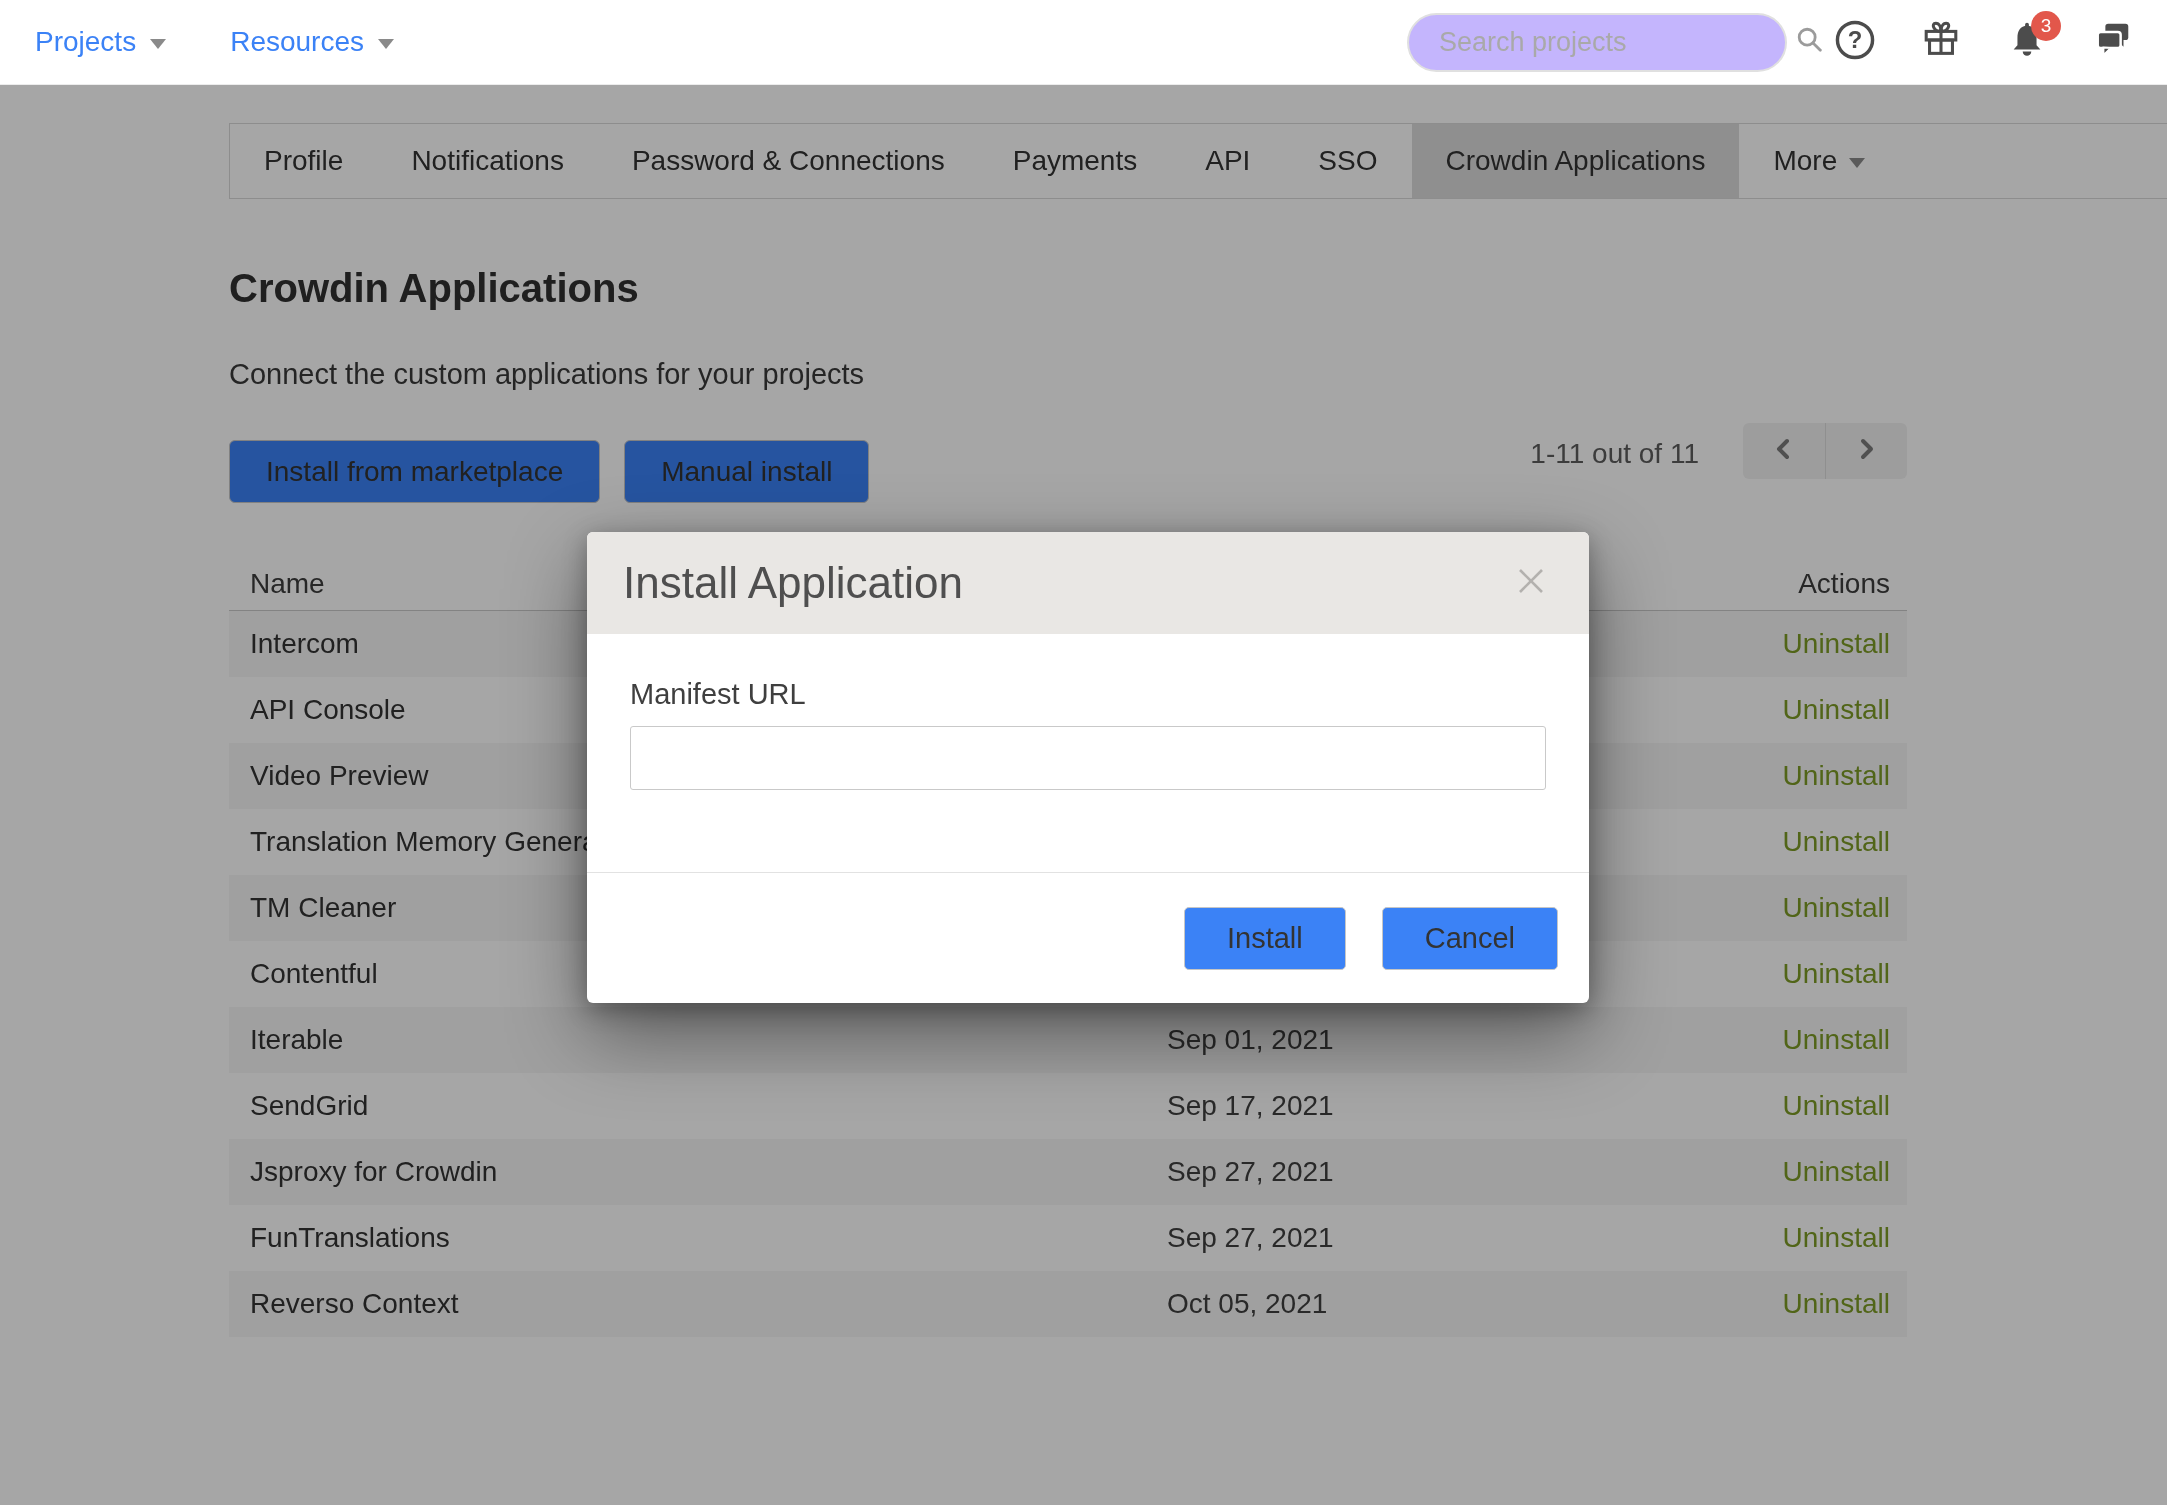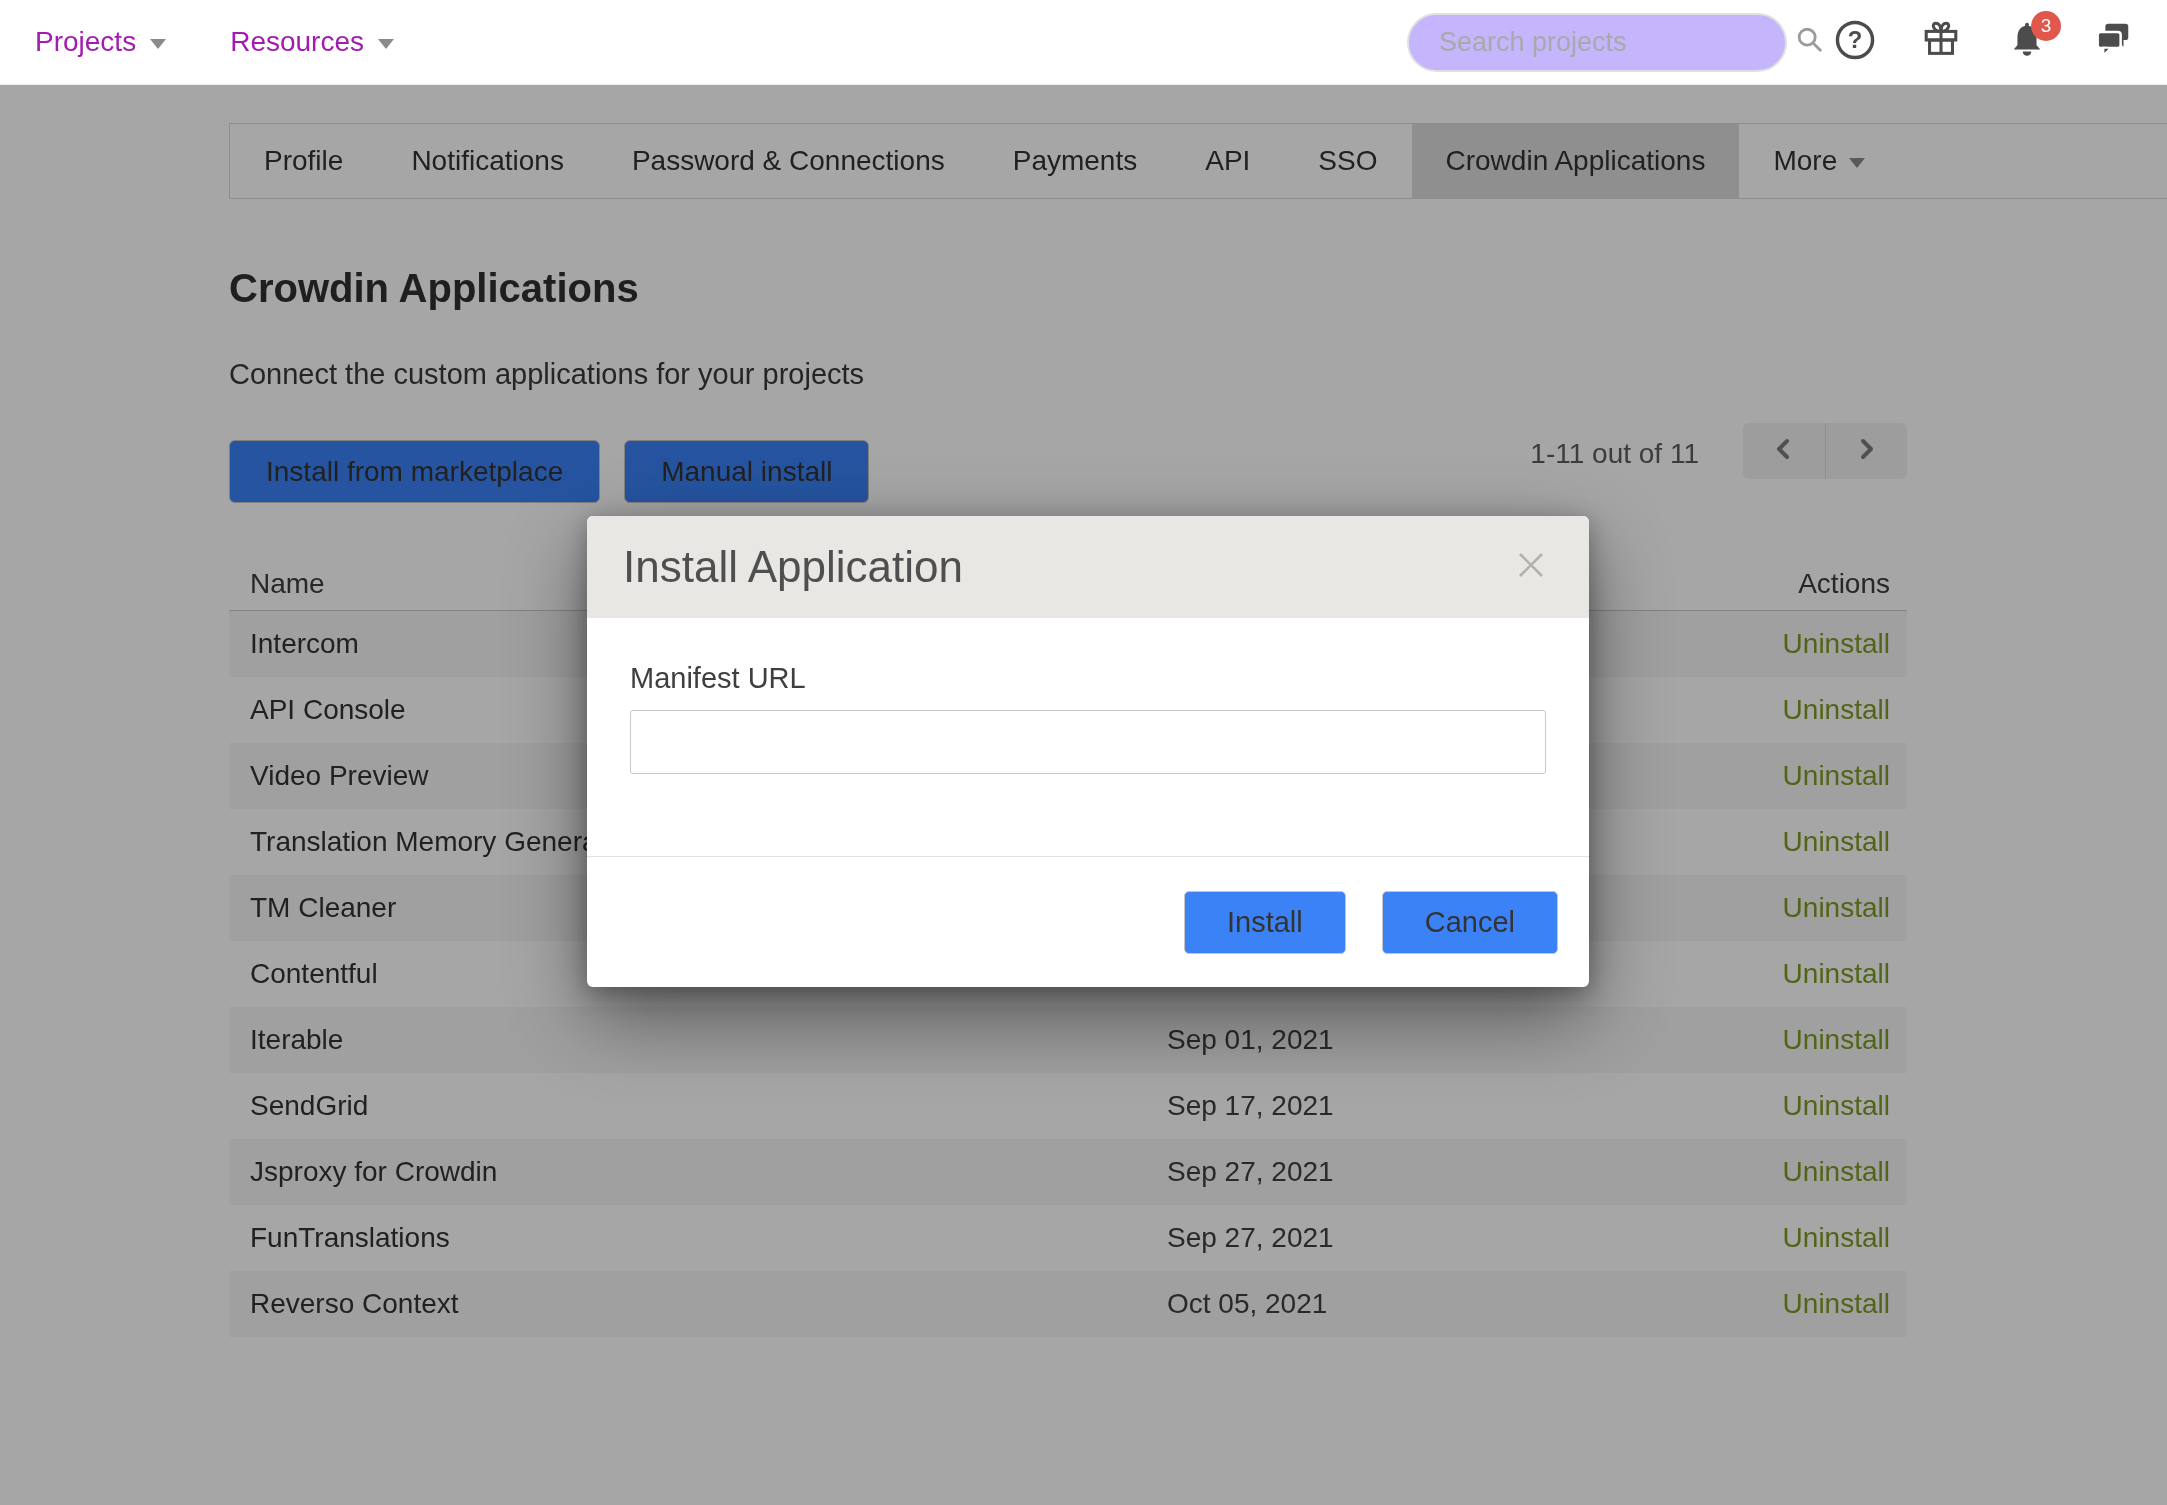--- a/index.html
+++ b/index.html
@@ -10,21 +10,21 @@
     color:#333;
   }
   
   .overlay{position:absolute;inset:0;background:rgba(0,0,0,0.35);z-index:50;}
 
   
   .topnav{
     position:absolute;top:0;left:0;right:0;height:84px;background:#fff;
     border-bottom:1px solid #ececec;z-index:100;display:flex;align-items:center;
   }
-  .nav-item{display:flex;align-items:center;font-size:28px;color:#a21caf;cursor:pointer;}
+  .nav-item{display:flex;align-items:center;font-size:28px;color:#3b82f6;cursor:pointer;}
   .nav-item.projects{margin-left:35px;}
   .nav-item.resources{margin-left:64px;}
   .caret{width:0;height:0;border-left:8px solid transparent;border-right:8px solid transparent;
     border-top:10px solid #8a8a8a;margin-left:14px;margin-top:4px;}
   .nav-spacer{flex:1;}
   .search-pill{
     width:380px;height:59px;border:2px solid #e0e0e0;border-radius:31px;background:#c4b5fd;
     display:flex;align-items:center;padding:0 18px 0 28px;box-sizing:border-box;
   }
   .search-pill input{
@@ -74,21 +74,21 @@
   .th-actions{margin-left:auto;padding-right:17px;}
   .trow{height:66px;display:flex;align-items:center;font-size:28px;color:#333;}
   .trow:nth-child(odd){background:#f6f6f6;}
   .cell-name{padding-left:21px;width:917px;white-space:nowrap;overflow:hidden;}
   .cell-date{width:430px;color:#3f3f3f;white-space:nowrap;}
   .cell-action{margin-left:auto;padding-right:17px;}
   .uninstall-link{color:var(--link-green,#7d9b26);cursor:pointer;text-decoration:none;}
 
   
   .modal{
-    position:absolute;left:587px;top:516px;width:1002px;height:471px;background:#fff;
+    position:absolute;left:587px;top:532px;width:1002px;height:471px;background:#fff;
     border-radius:6px;z-index:200;overflow:hidden;
     box-shadow:0 30px 80px rgba(0,0,0,0.45), 0 6px 24px rgba(0,0,0,0.30);
   }
   .modal-header{height:102px;background:#e9e7e4;display:flex;align-items:center;padding:0 36px;}
   .modal-title{font-size:44px;font-weight:300;color:#4f4f4f;}
   .modal-close{margin-left:auto;cursor:pointer;display:flex;align-items:center;justify-content:center;width:44px;height:44px;}
   .modal-body{padding:44px 43px 0 43px;}
   .field-label{font-size:29px;color:#3f3f3f;}
   .manifest-input{
     display:block;box-sizing:border-box;width:916px;height:64px;margin-top:15px;

